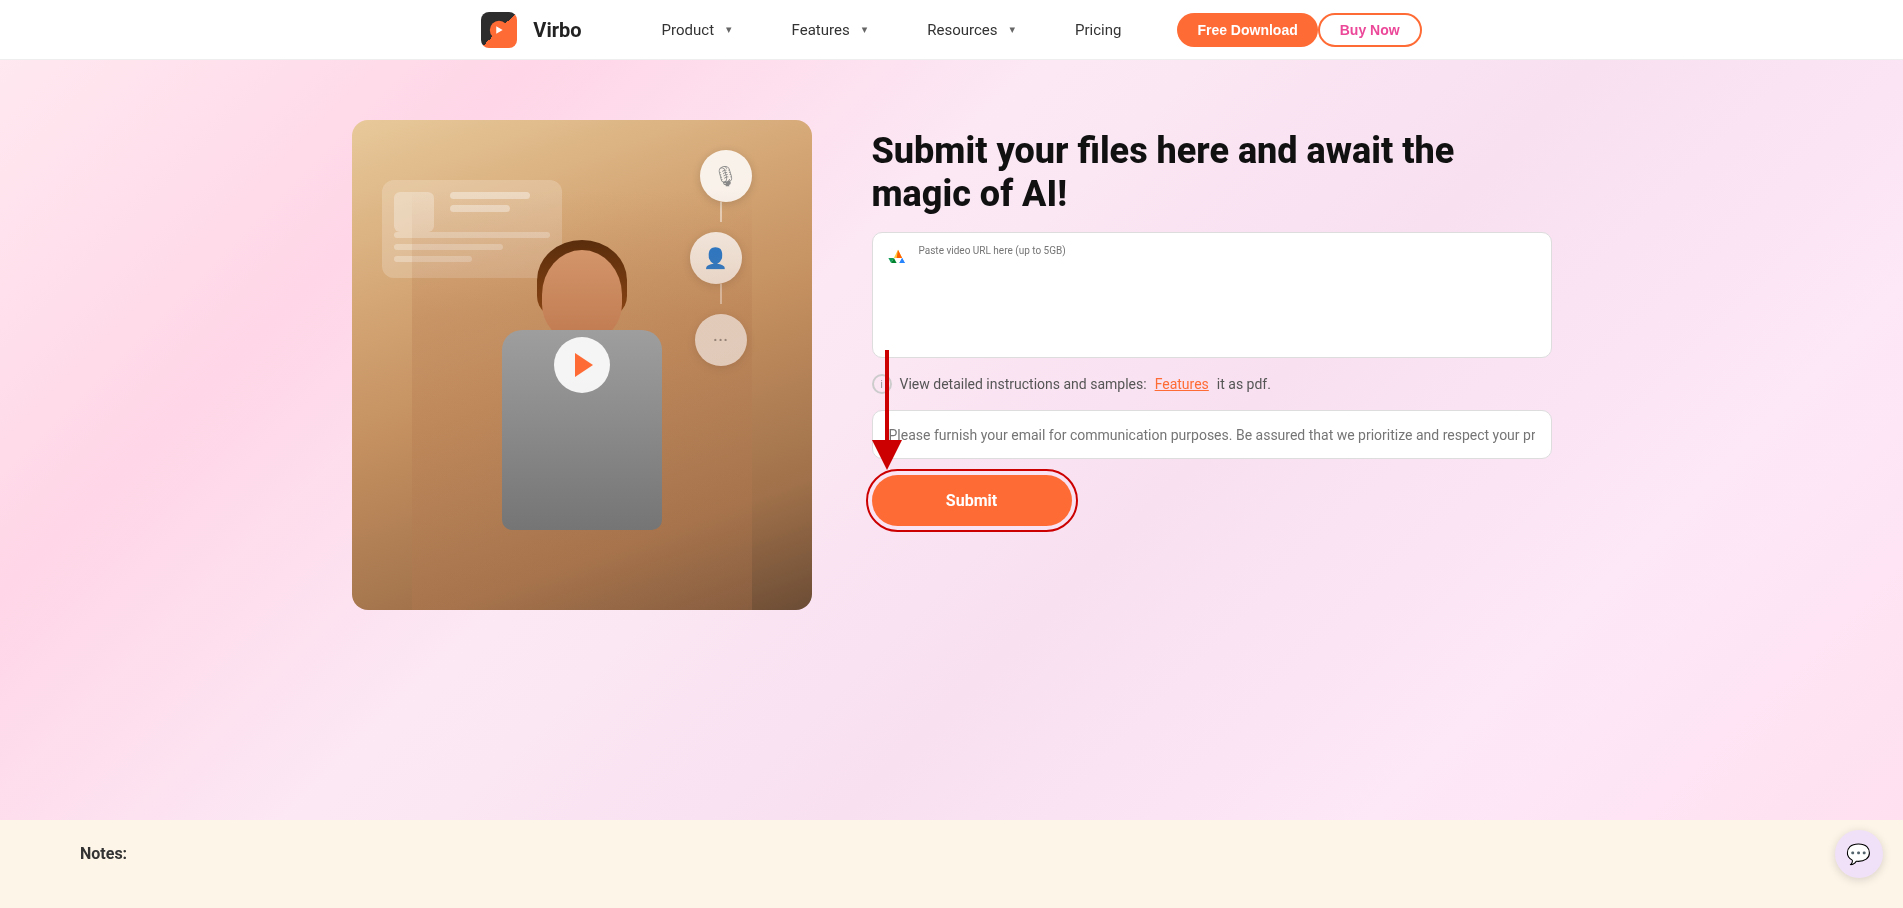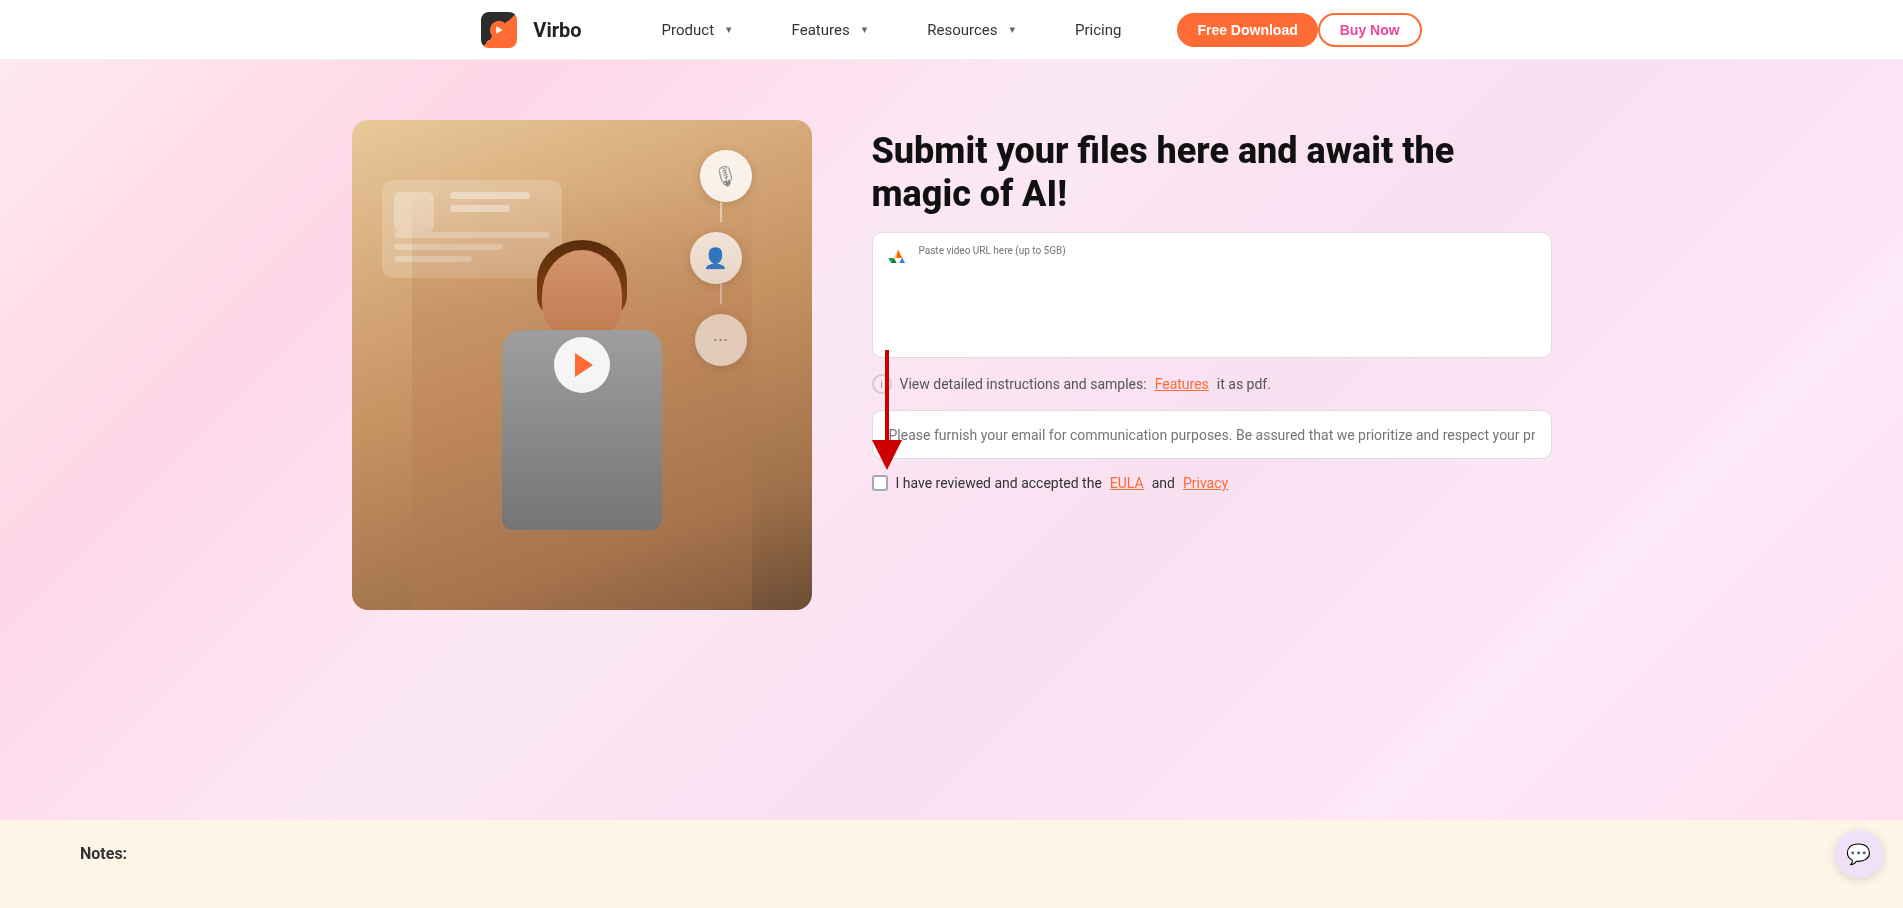--- a/index.html
+++ b/index.html
@@ -558,29 +558,26 @@
 
           <polygon points="10,90 40,90 25,120" fill="#cc0000"></polygon>
         </svg>
 
         
         <div class="email-wrapper">
           <input type="email" class="email-input" placeholder="Please furnish your email for communication purposes. Be assured that we prioritize and respect your privacy." style="">
         </div>
 
         
-        <div class="eula-row">
-          <input type="checkbox" class="eula-checkbox" style="">
-          <span>I have reviewed and accepted the </span>
-          <a class="eula-link" href="#">EULA</a>
-          <span> and </span>
-          <a class="eula-link" href="#">Privacy</a>
-        </div>
 
         
+        <div class="submit-wrapper">
+          <button class="submit-btn">Submit</button>
+          <div class="submit-annotation"></div>
+        </div>
       </div>
 
     </div>
   </div>
 </div>
 
 <div class="notes-section">
   <span class="notes-label">Notes:</span>
 </div>
 

